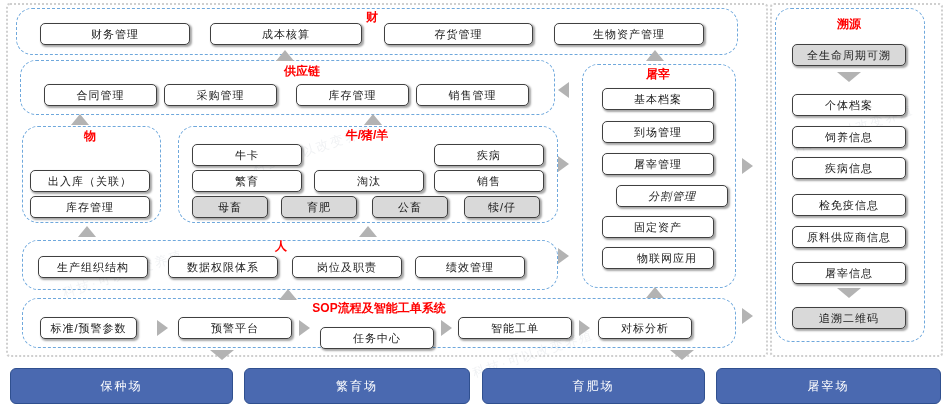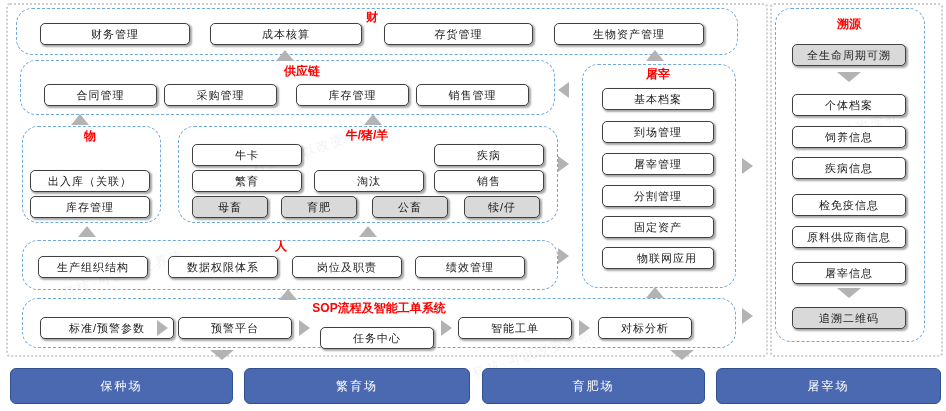--- a/index.html
+++ b/index.html
@@ -70,36 +70,36 @@
 
   <div class="sec" style="left:22px;top:240px;width:534px;height:48px;"></div>
   <span class="sec-label" style="left:281px;top:238px;">人</span>
   <div class="bx" style="left:38px;top:256px;width:110px;">生产组织结构</div>
   <div class="bx" style="left:168px;top:256px;width:110px;text-align:right;">数据权限体系</div>
   <div class="bx" style="left:292px;top:256px;width:110px;">岗位及职责</div>
   <div class="bx" style="left:415px;top:256px;width:110px;">绩效管理</div>
 
   <div class="sec" style="left:22px;top:298px;width:712px;height:48px;"></div>
   <span class="sec-label" style="left:379px;top:300px;">SOP流程及智能工单系统</span>
-  <div class="bx" style="left:40px;top:317px;width:134px;">标准/预警参数</div>
+  <div class="bx" style="left:40px;top:317px;width:97px;">标准/预警参数</div>
   <span class="tri right" style="left:157px;top:320px;"></span>
   <div class="bx" style="left:178px;top:317px;width:114px;">预警平台</div>
   <span class="tri right" style="left:299px;top:320px;"></span>
   <div class="bx" style="left:320px;top:327px;width:114px;text-align:center;">任务中心</div>
   <span class="tri right" style="left:441px;top:320px;"></span>
   <div class="bx" style="left:458px;top:317px;width:114px;">智能工单</div>
   <span class="tri right" style="left:579px;top:320px;"></span>
   <div class="bx" style="left:598px;top:317px;width:94px;">对标分析</div>
 
   <div class="sec" style="left:582px;top:64px;width:152px;height:222px;"></div>
   <span class="sec-label" style="left:658px;top:66px;">屠宰</span>
   <div class="bx" style="left:602px;top:88px;width:112px;">基本档案</div>
   <div class="bx" style="left:602px;top:121px;width:112px;">到场管理</div>
   <div class="bx" style="left:602px;top:153px;width:112px;">屠宰管理</div>
-  <div class="bx" style="left:602px;top:185px;width:112px;">分割管理</div>
+  <div class="bx" style="left:616px;top:185px;width:112px;font-style:italic;">分割管理</div>
   <div class="bx" style="left:602px;top:216px;width:112px;">固定资产</div>
   <div class="bx" style="left:602px;top:247px;width:112px;padding-left:18px;">物联网应用</div>
 
   <div class="sec" style="left:775px;top:8px;width:148px;height:332px;"></div>
   <span class="sec-label" style="left:849px;top:16px;">溯源</span>
   <div class="bx gray" style="left:792px;top:44px;width:114px;">全生命周期可溯</div>
   <span class="tri down" style="left:837px;top:72px;"></span>
   <div class="bx" style="left:792px;top:94px;width:114px;">个体档案</div>
   <div class="bx" style="left:792px;top:126px;width:114px;">饲养信息</div>
   <div class="bx" style="left:792px;top:157px;width:114px;">疾病信息</div>

